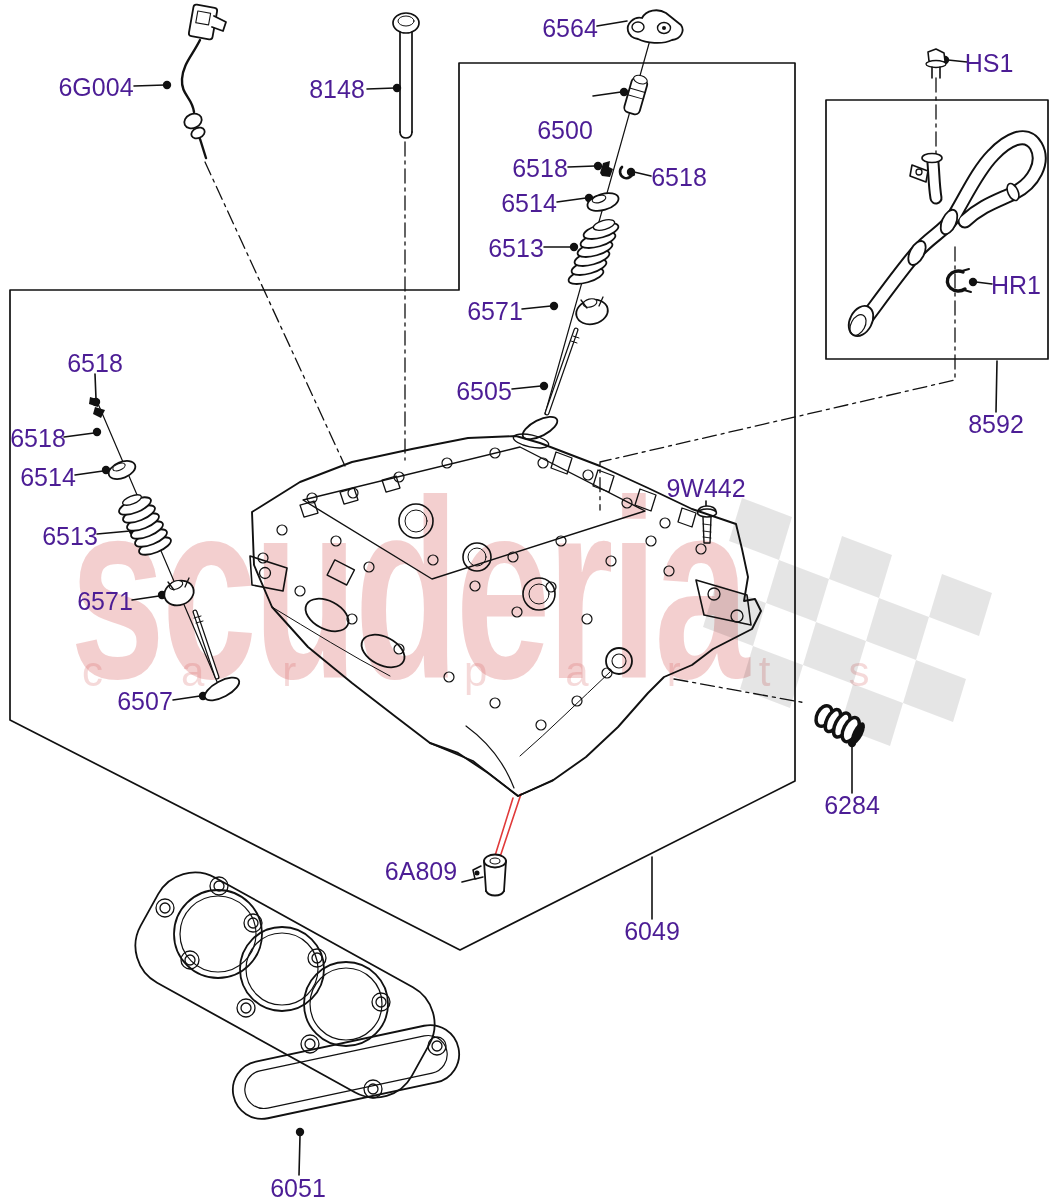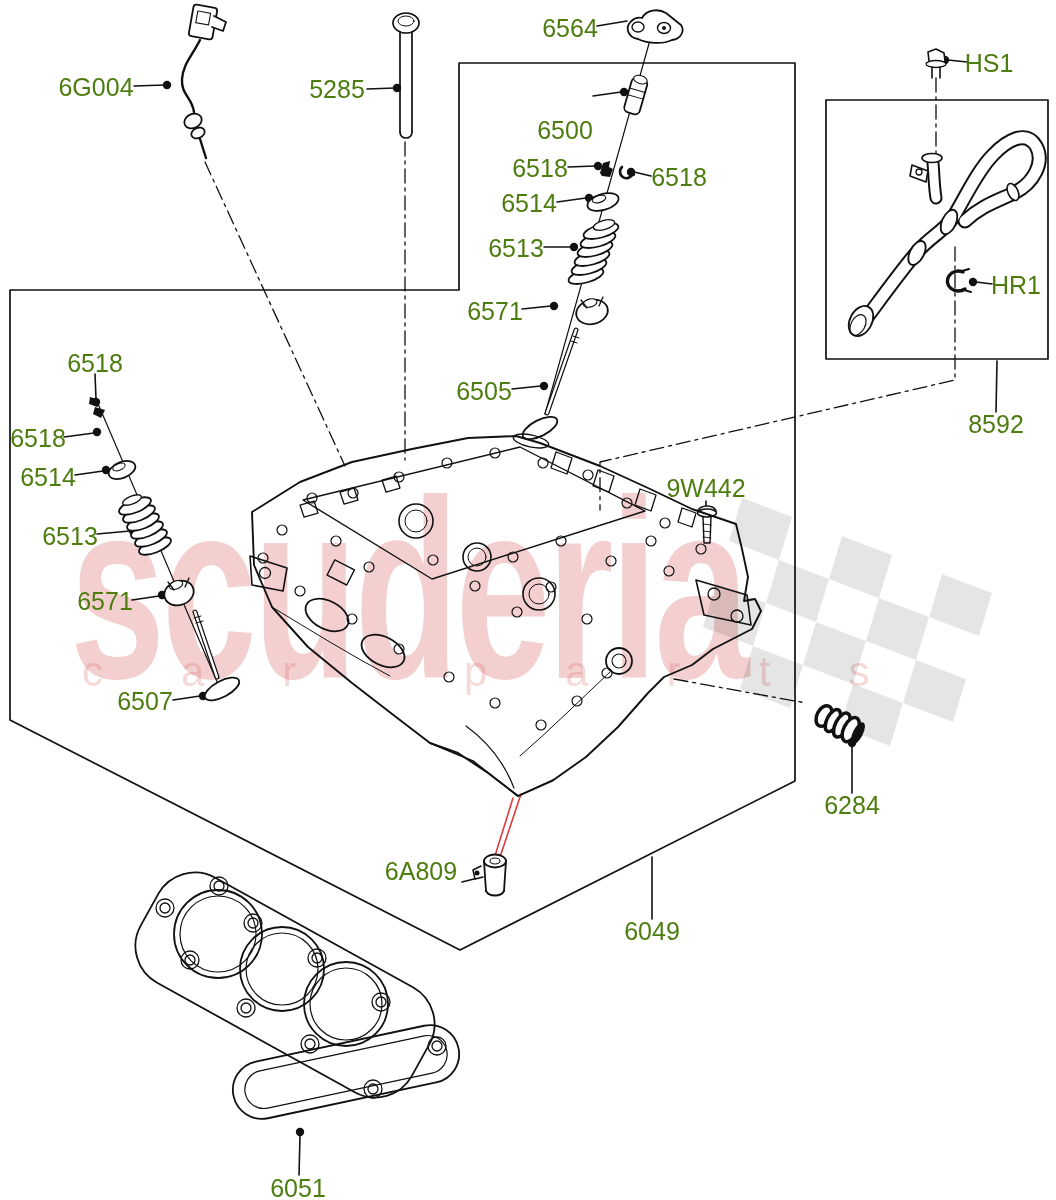--- a/index.html
+++ b/index.html
@@ -7,21 +7,21 @@
          font-family:"Liberation Sans",sans-serif;}
   #stage svg{position:absolute;left:0;top:0;z-index:2;}
   .watermark-layer{position:absolute;left:0;top:0;width:1056px;height:1156px;z-index:1;pointer-events:none;text-align:center;}
   .wm-big{position:absolute;left:70px;top:462px;font-size:300px;line-height:1;font-weight:700;
           letter-spacing:-6px;color:rgba(214,96,96,0.30);transform:scale(0.57,0.85);
           transform-origin:top left;white-space:nowrap;}
   .wm-row{position:absolute;left:82px;top:648px;font-size:42px;font-weight:400;
           letter-spacing:78px;color:rgba(214,96,96,0.24);white-space:nowrap;}
   #labels{position:absolute;left:0;top:0;width:1056px;height:1200px;z-index:3;}
   .part-label{position:absolute;transform:translate(-50%,-50%);font-size:25px;
-              color:#4d7c0f;white-space:nowrap;}
+              color:#4c1d95;white-space:nowrap;}
 </style>
 </head>
 <body>
 
 <div id="stage">
 
   <div class="watermark-layer">
     <div class="wm-big">scuderia</div>
     <div class="wm-row">car parts</div>
     <svg width="1056" height="1200">
@@ -361,21 +361,21 @@
             <circle cx="437" cy="1046" r="5"></circle>
         </g>
       </g>
 
     </g>
   </svg>
 
   <div id="labels">
 
   <div class="part-label" style="left: 96px; top: 87px;">6G004</div>
-      <div class="part-label" style="left: 337px; top: 89px;">5285</div>
+      <div class="part-label" style="left: 337px; top: 89px;">8148</div>
       <div class="part-label" style="left: 570px; top: 28px;">6564</div>
       <div class="part-label" style="left: 565px; top: 98px; margin-top: 32px;">6500</div>
       <div class="part-label" style="left: 540px; top: 168px;">6518</div>
       <div class="part-label" style="left: 679px; top: 177px;">6518</div>
       <div class="part-label" style="left: 529px; top: 203px;">6514</div>
       <div class="part-label" style="left: 516px; top: 248px;">6513</div>
       <div class="part-label" style="left: 495px; top: 311px;">6571</div>
       <div class="part-label" style="left: 484px; top: 391px;">6505</div>
       <div class="part-label" style="left: 989px; top: 63px;">HS1</div>
       <div class="part-label" style="left: 1016px; top: 285px;">HR1</div>

